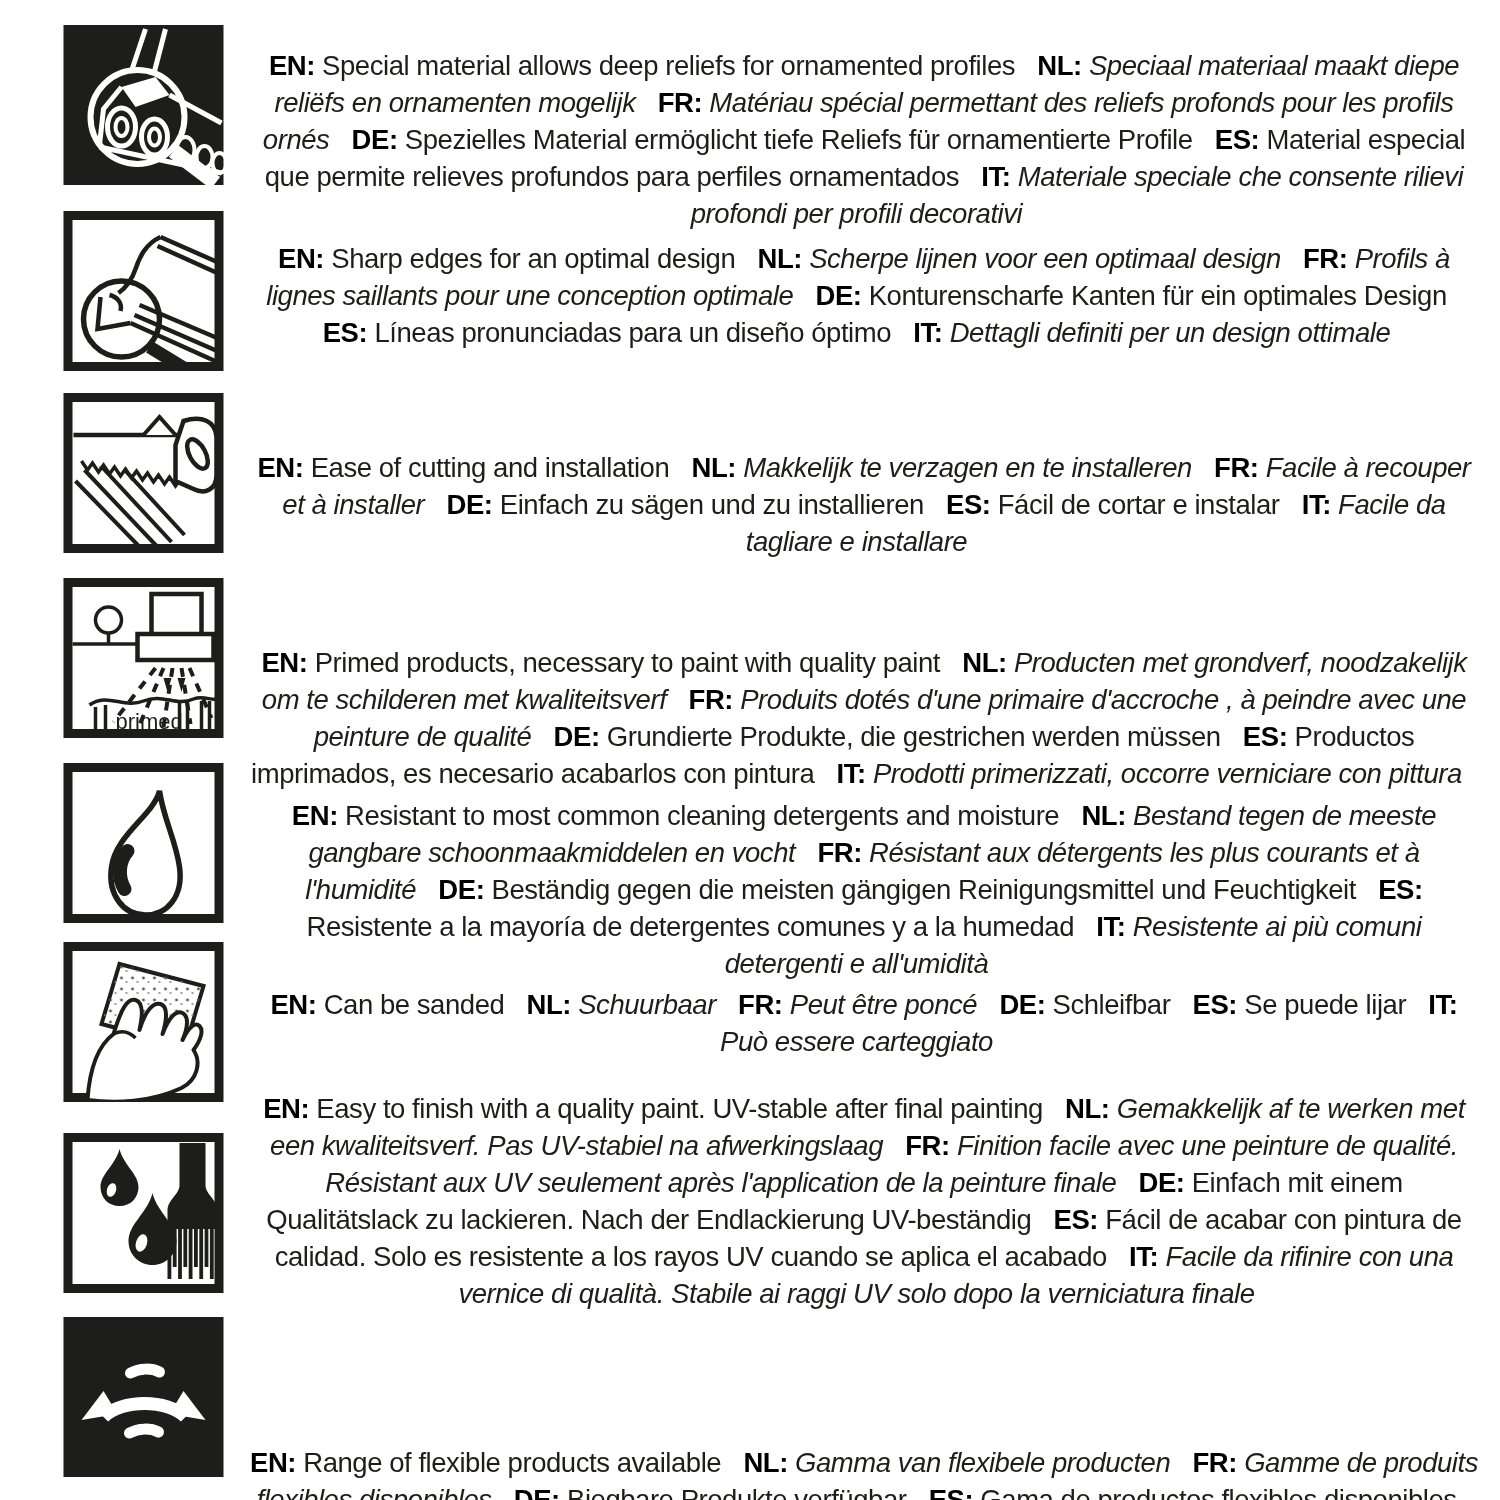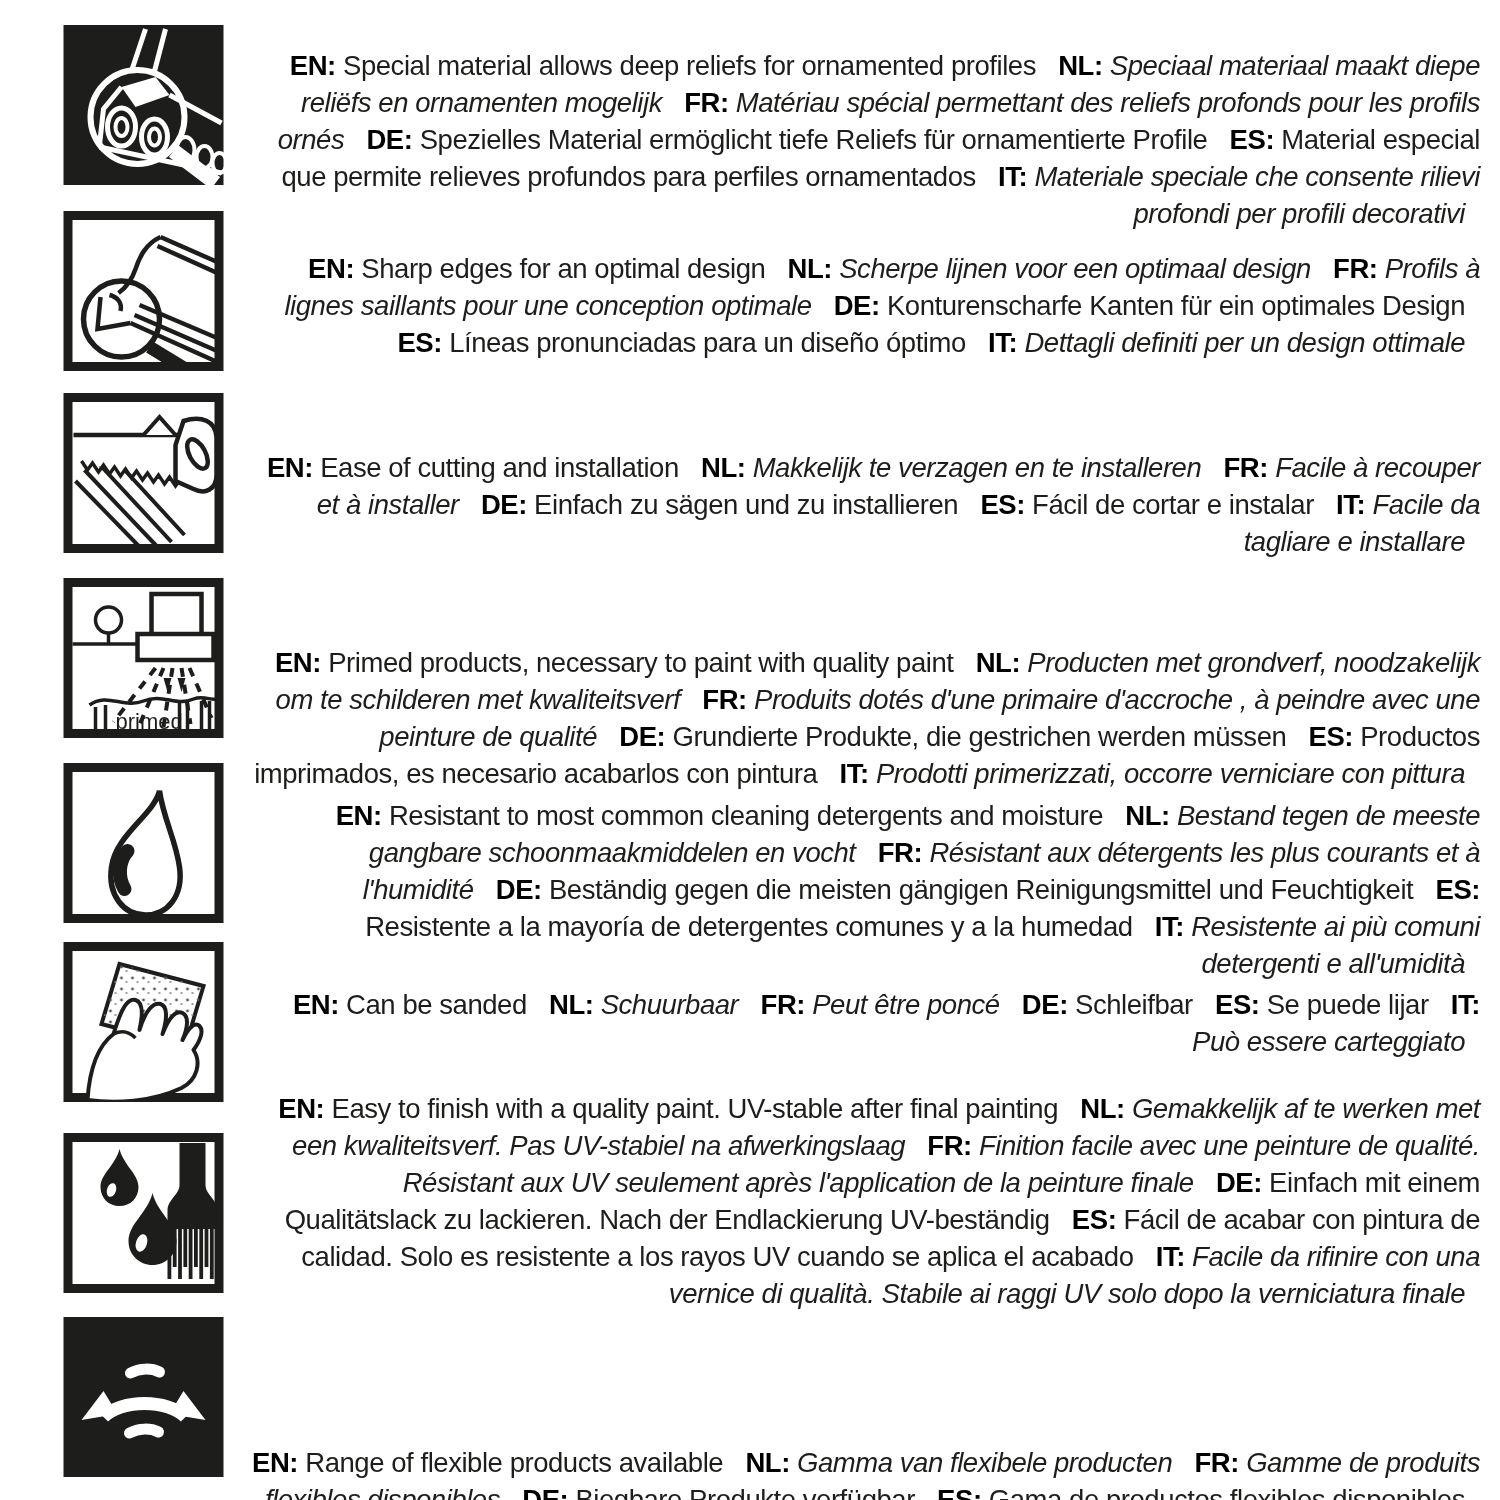--- a/index.html
+++ b/index.html
@@ -1,27 +1,27 @@
 <!DOCTYPE html>
 <html><head>
 <meta charset="utf-8">
 <style>
   html,body{margin:0;padding:0;background:#ffffff;}
   #sheet{position:relative;width:1500px;height:1500px;background:#ffffff;overflow:hidden;
          font-family:"Liberation Sans",sans-serif;color:#1d1d1b;}
   .icon{position:absolute;left:48px;width:191px;height:160px;}
   .icon svg{display:block;width:100%;height:100%;}
   .textblock{position:absolute;left:248px;width:1232px;font-size:27.5px;line-height:37px;
-             letter-spacing:-0.45px;color:#1d1d1b;text-align:right;}
+             letter-spacing:-0.45px;color:#1d1d1b;text-align:center;}
   .seg{margin-right:15px;}
   .lang{font-weight:700;color:#000;}
   .it{font-style:italic;}
   
   #row1 .icon{top:25px}   #row1 .textblock{top:19px}
-  #row2 .icon{top:211px}  #row2 .textblock{top:222px}
+  #row2 .icon{top:211px}  #row2 .textblock{top:212px}
   #row3 .icon{top:393px}  #row3 .textblock{top:421px}
   #row4 .icon{top:578px}  #row4 .textblock{top:616px}
   #row5 .icon{top:763px}  #row5 .textblock{top:769px}
   #row6 .icon{top:942px}  #row6 .textblock{top:958px}
   #row7 .icon{top:1133px} #row7 .textblock{top:1062px}
   #row8 .icon{top:1317px} #row8 .textblock{top:1416px}
   .primed-label{font-family:"Liberation Sans",sans-serif;}
 </style>
 </head>
 <body>

